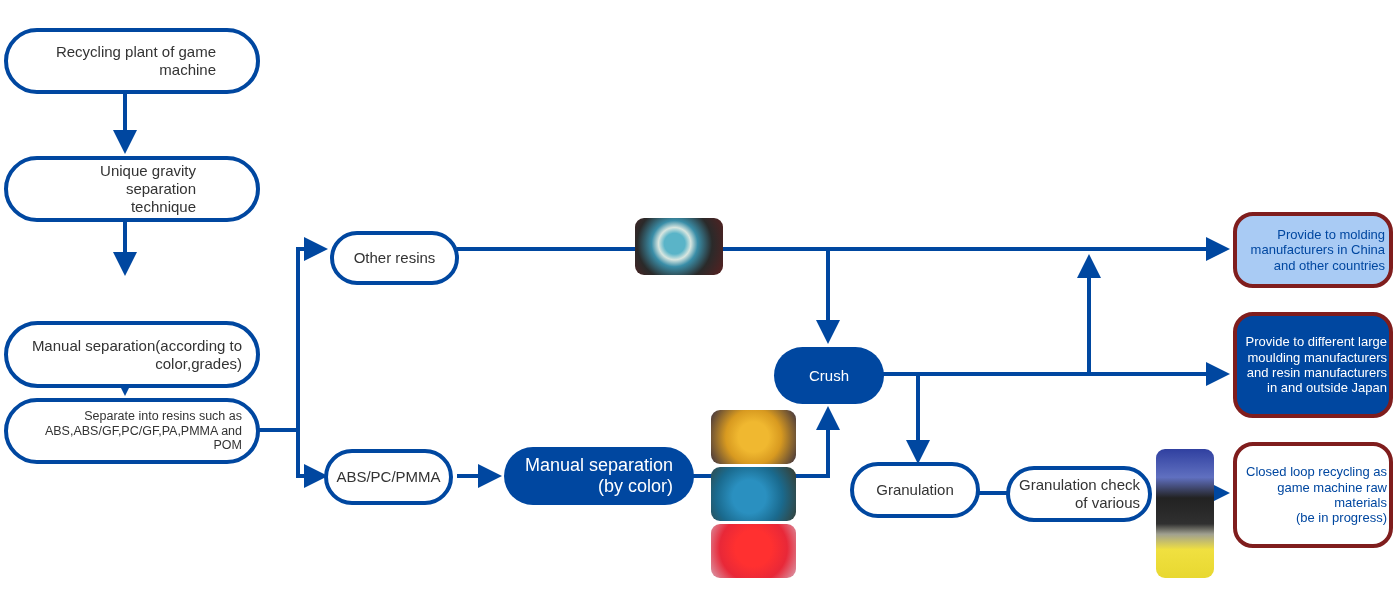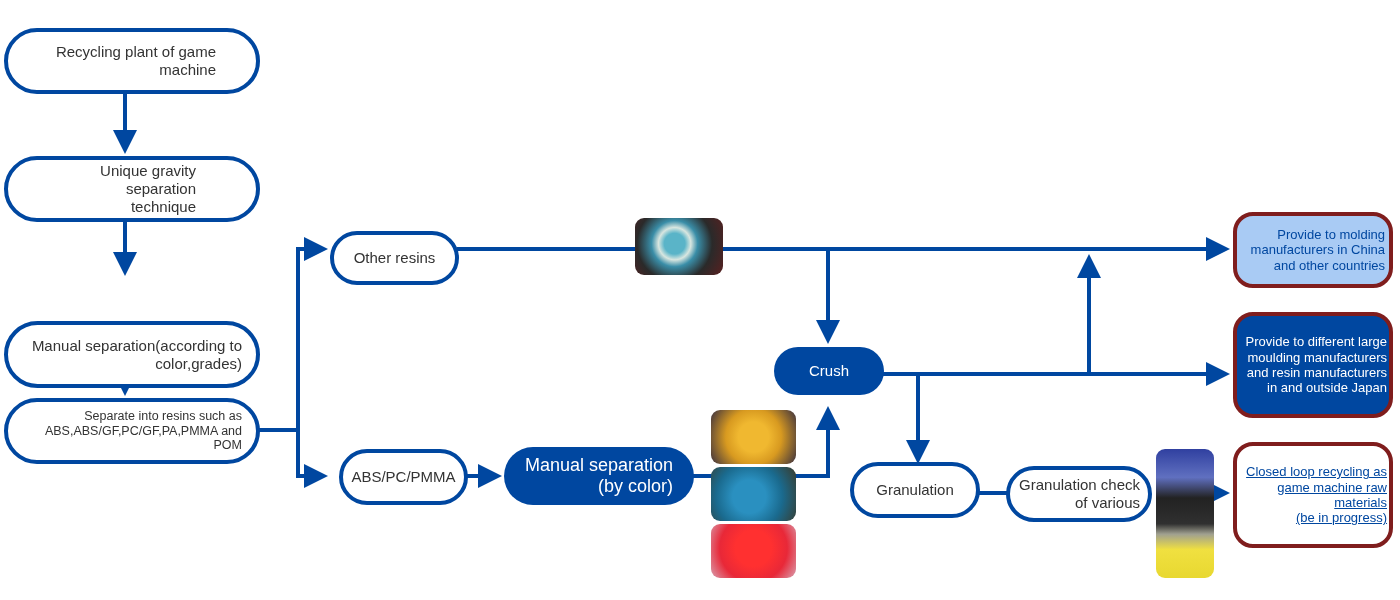--- a/index.html
+++ b/index.html
@@ -42,31 +42,31 @@
     <line x1="1214" y1="493" x2="1226" y2="493" marker-end="url(#ah)"></line>
   </g>
 </svg>
 
 <div class="node pill" style="left:4px;top:28px;width:256px;height:66px;font-size:15px;padding:0 40px;">Recycling plant of game machine</div>
 <div class="node pill" style="left:4px;top:156px;width:256px;height:66px;font-size:15px;padding:0 60px;">Unique gravity separation technique</div>
 <div class="node pill" style="left:4px;top:278px;width:256px;height:67px;font-size:15px;padding:0 14px;margin-top:43px;">Manual separation(according to color,grades)</div>
 <div class="node pill" style="left:4px;top:398px;width:256px;height:66px;font-size:12.5px;padding:8px 14px;">Separate into resins such as ABS,ABS/GF,PC/GF,PA,PMMA and POM</div>
 
 <div class="node pill" style="left:330px;top:222px;width:129px;height:54px;font-size:15px;margin-top:9px;">Other resins</div>
-<div class="node pill" style="left:339px;top:449px;width:129px;height:56px;font-size:15px;">ABS/PC/PMMA</div>
+<div class="node pill" style="left:324px;top:449px;width:129px;height:56px;font-size:15px;">ABS/PC/PMMA</div>
 <div class="node pill-dark" style="left:504px;top:447px;width:190px;height:58px;font-size:18px;white-space:pre-line;">Manual separation
 (by color)</div>
 
-<div class="node pill-dark" style="left:774px;top:347px;width:110px;height:48px;font-size:15px;border-radius:30px;">Crush</div>
+<div class="node pill-dark" style="left:774px;top:347px;width:110px;height:57px;font-size:15px;border-radius:30px;">Crush</div>
 
 <div class="node pill" style="left:850px;top:462px;width:130px;height:56px;font-size:15px;">Granulation</div>
 <div class="node pill" style="left:1006px;top:466px;width:146px;height:56px;font-size:15px;padding:0 8px;">Granulation check of various</div>
 
 <div class="node box" style="left:1233px;top:212px;width:160px;height:76px;font-size:13px;background:#a9cbf4;padding:0 4px;">Provide to molding manufacturers in China and other countries</div>
 <div class="node box" style="left:1233px;top:312px;width:160px;height:106px;font-size:13px;background:#0047a0;color:#fff;padding:0 2px;">Provide to different large moulding manufacturers and resin manufacturers in and outside Japan</div>
-<div class="node box" style="left:1233px;top:442px;width:160px;height:106px;font-size:13px;background:#fff;white-space:pre-line;padding:0 2px;text-decoration:underline;">Closed loop recycling as game machine raw materials
+<div class="node box" style="left:1233px;top:442px;width:160px;height:106px;font-size:13px;background:#fff;white-space:pre-line;padding:0 2px;">Closed loop recycling as game machine raw materials
 (be in progress)</div>
 
 <div class="photo" style="left:635px;top:218px;width:88px;height:57px;background:radial-gradient(circle at 45% 45%, #5ab4c8 0 18%, #d8e6e0 28%, #3a8ea8 40%, #2a2a2a 65%, #5a2020 100%);"></div>
 <div class="photo" style="left:711px;top:410px;width:85px;height:54px;background:radial-gradient(circle at 50% 50%, #f0b830 0 30%, #d89a20 55%, #3a3040 100%);"></div>
 <div class="photo" style="left:711px;top:467px;width:85px;height:54px;background:radial-gradient(circle at 45% 55%, #2a90c0 0 30%, #1a6a8e 60%, #3a3a2a 100%);"></div>
 <div class="photo" style="left:711px;top:524px;width:85px;height:54px;background:radial-gradient(circle at 50% 45%, #ff3030 0 35%, #e82838 65%, #d8a0b0 100%);"></div>
 <div class="photo" style="left:1156px;top:449px;width:58px;height:129px;background:linear-gradient(180deg, #3040a0 0%, #6070c0 22%, #222222 38%, #303030 58%, #a0a090 66%, #f0e040 78%, #e8d830 100%);"></div>
 
 </body></html>

